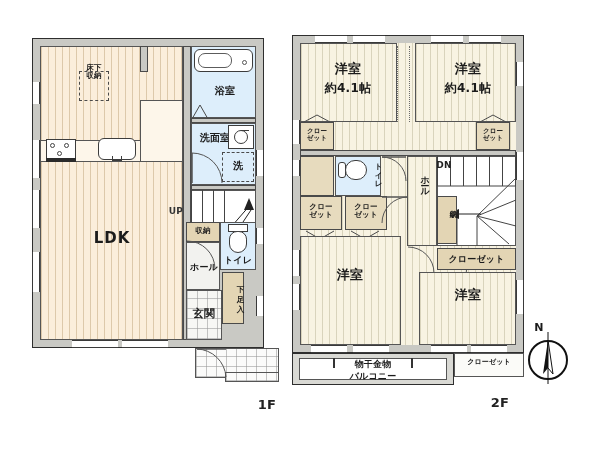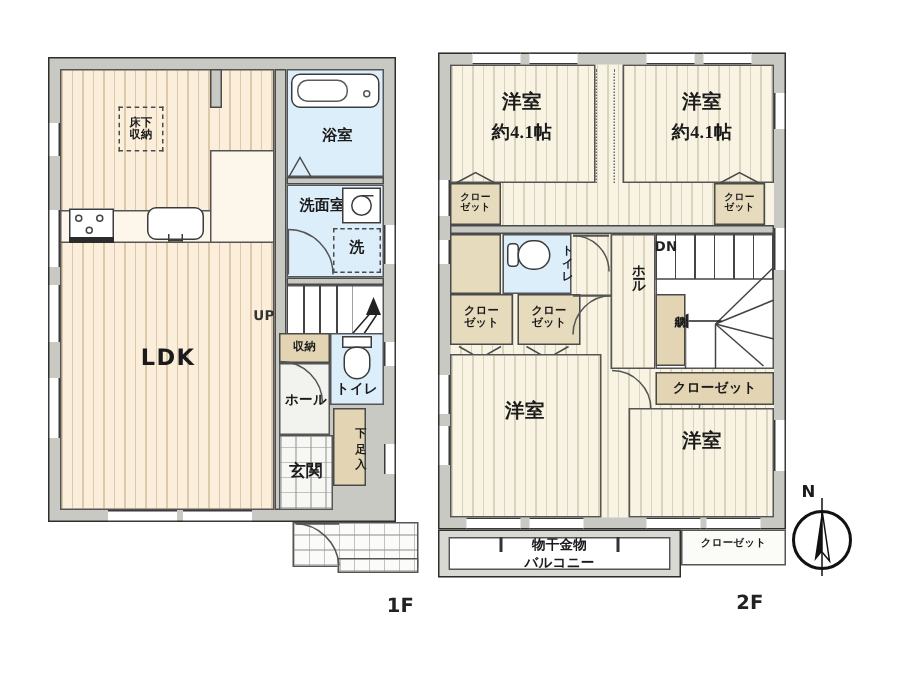--- a/index.html
+++ b/index.html
@@ -44,21 +44,21 @@
   }
   .outline2{border:1px solid #555;}
 
   
   .lbl{
     position:absolute;color:#1b1b1b;text-align:center;
     line-height:1.12;white-space:nowrap;letter-spacing:.02em;
     font-family:"DejaVu Sans","Liberation Sans",sans-serif;
   }
   .lbl-room-name{font-size:13px;font-weight:700;}
-  .lbl-room-size{font-size:12px;font-weight:700;font-family:Liberation Serif, serif;}
+  .lbl-room-size{font-size:12px;font-weight:700;}
   .lbl-ldk{font-size:15px;font-weight:700;letter-spacing:.06em;}
   .lbl-ldk-size{font-size:13px;font-weight:700;}
   .lbl-sm{font-size:9px;font-weight:700;}
   .lbl-xs{font-size:7.5px;font-weight:700;}
   .lbl-xxs{font-size:6.5px;font-weight:700;}
   .lbl-wat{font-size:10px;font-weight:700;}
   .lbl-floor{font-size:13px;font-weight:700;color:#222;}
   .vert{
     writing-mode:vertical-rl;text-orientation:upright;
     white-space:nowrap;line-height:1.0;
@@ -101,21 +101,21 @@
     <div class="abs fx" style="left:46px;top:139px;width:30px;height:22px;background:#fff;"></div>
     <div class="abs" style="left:46px;top:158px;width:30px;height:4px;background:#2b2b2b;"></div>
     <div class="abs" style="left:50px;top:143px;width:5px;height:5px;border:1px solid #444;border-radius:50%;"></div>
     <div class="abs" style="left:64px;top:143px;width:5px;height:5px;border:1px solid #444;border-radius:50%;"></div>
     <div class="abs" style="left:57px;top:151px;width:5px;height:5px;border:1px solid #444;border-radius:50%;"></div>
 
     <div class="abs fx rounded" style="left:98px;top:138px;width:38px;height:22px;"></div>
     <div class="abs" style="left:112px;top:156px;width:10px;height:5px;border-left:1px solid #3c3c3c;border-right:1px solid #3c3c3c;border-bottom:1px solid #3c3c3c;"></div>
 
     <div class="abs dashed" style="left:79px;top:71px;width:30px;height:30px;"></div>
-    <div class="lbl lbl-xs two-line" style="left:79px;top:78px;width:30px;">床下
+    <div class="lbl lbl-xs two-line" style="left:79px;top:64px;width:30px;">床下
 収納</div>
 
     <div class="lbl lbl-ldk" style="left:72px;top:230px;width:80px;">LDK</div>
 
     <div class="abs win-v" style="left:32px;top:82px;width:8px;height:22px;"></div>
     <div class="abs win-v" style="left:32px;top:140px;width:8px;height:38px;"></div>
     <div class="abs win-v" style="left:32px;top:190px;width:8px;height:38px;"></div>
     <div class="abs win-v" style="left:32px;top:252px;width:8px;height:40px;"></div>
 
     <div class="abs win-h" style="left:72px;top:340px;width:46px;height:8px;"></div>

